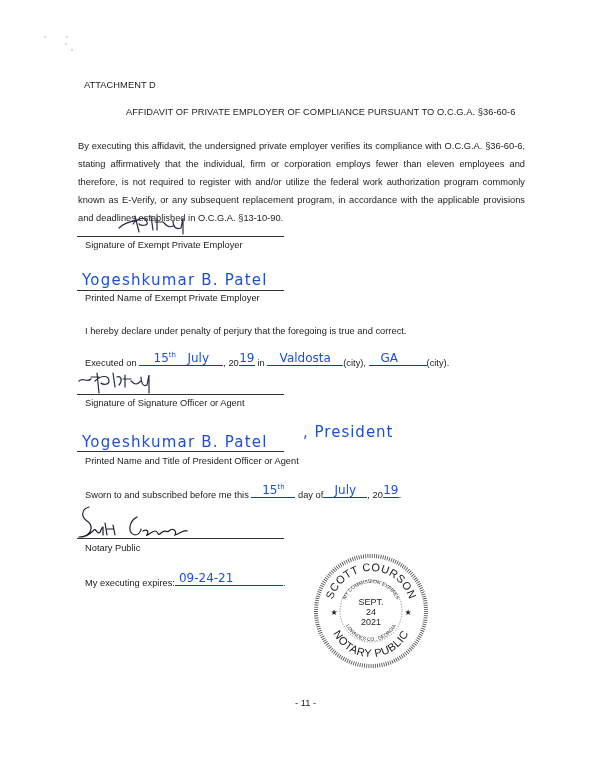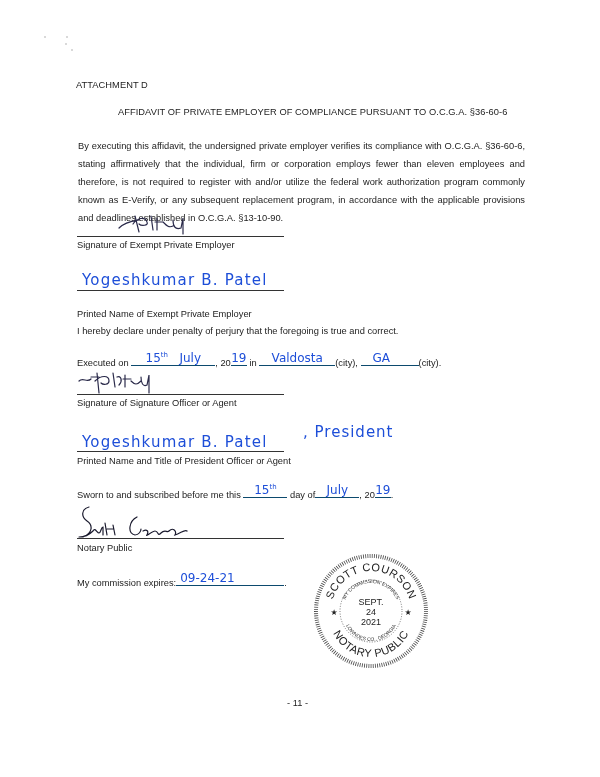--- a/index.html
+++ b/index.html
@@ -1,19 +1,19 @@
 <!DOCTYPE html>
 <html><head>
 <meta charset="utf-8">
 <style>
   html, body { margin: 0; padding: 0; background: #ffffff; }
   body { width: 600px; height: 777px; position: relative; overflow: hidden;
          font-family: "Liberation Sans", sans-serif; color: #1c1c1c; }
   .abs { position: absolute; }
-  .txt { font-size: 9.3px; line-height: 12px; white-space: nowrap; }
+  .txt { font-size: 9.3px; line-height: 12px; white-space: nowrap; margin-left: 8px; }
   .heading { font-size: 9.3px; letter-spacing: 0.05px; }
   .para { left: 78px; top: 137px; width: 447px; font-size: 9.3px; line-height: 18px;
           text-align: justify; white-space: normal; }
   .hw { font-family: "DejaVu Sans", sans-serif; color: #1d4ed8; font-weight: normal; }
   .sigline { border-bottom: 1px solid #333; height: 0; }
   .blank { display: inline-block; border-bottom: 1px solid #0c4a6e; position: relative;
            text-align: center; height: 13px; vertical-align: baseline; }
   .blank .hw { position: absolute; left: 0; right: 0; bottom: 0; font-size: 12px; line-height: 14px; }
   sup { font-size: 7px; }
   .dot { width: 2px; height: 2px; background: #ccc; border-radius: 50%; }
@@ -34,21 +34,21 @@
 <div class="abs" style="left:77px;top:212px;width:210px;height:24px;">
   <svg width="210" height="24" viewBox="0 0 210 24">
     <path d="M42 16 C48 10,56 9,62 8 M58 4 L62 20 M56 12 C60 6,68 4,70 10 C72 14,64 14,62 12 M74 4 L76 18 M80 6 L80 18 M78 10 L86 10 M86 10 C90 14,92 16,96 14 M96 8 C96 14,98 18,104 16 L106 6 L106 22" stroke="#2a2a4a" stroke-width="1.2" fill="none" stroke-linecap="round"></path>
   </svg>
 </div>
 <div class="abs sigline" style="left:77px;top:236px;width:207px;"></div>
 <div class="abs txt" style="left:77px;top:239px;">Signature of Exempt Private Employer</div>
 
 <div class="abs hw" style="left:82px;top:271px;font-size:15px;letter-spacing:1.2px;">Yogeshkumar B. Patel</div>
 <div class="abs sigline" style="left:77px;top:290px;width:207px;"></div>
-<div class="abs txt" style="left:77px;top:308px;">Printed Name of Exempt Private Employer</div>
+<div class="abs txt" style="left:77px;top:292px;">Printed Name of Exempt Private Employer</div>
 
 <div class="abs txt" style="left:77px;top:325px;">I hereby declare under penalty of perjury that the foregoing is true and correct.</div>
 
 <div class="abs txt" style="left:77px;top:352px;">
   <span>Executed on</span>
   <span class="blank" style="width:84px;">
     <span class="hw"><span>15</span><sup>th</sup>&nbsp;&nbsp;&nbsp;<span>July</span></span>
   </span><span>, 20</span><span class="blank" style="width:16px;"><span class="hw">19</span></span>
   <span>in</span>
   <span class="blank" style="width:76px;"><span class="hw">Valdosta</span></span><span>(city),</span>
@@ -76,21 +76,21 @@
 
 <div class="abs" style="left:77px;top:503px;width:210px;height:36px;">
   <svg width="210" height="38" viewBox="0 0 210 38">
     <path d="M12 4 C4 6,4 14,10 18 C16 22,16 30,6 34 M2 34 C10 34,14 30,16 28 C18 24,20 30,22 30 C24 30,24 24,26 24 L26 32 M28 20 L30 32 M30 26 L36 26 M36 22 L38 32 M60 14 C52 18,50 30,58 32 C62 32,64 28,64 26 M66 28 C70 26,72 28,70 32 C68 34,76 28,78 28 C82 28,80 34,84 30 C88 26,90 30,92 28 C96 24,100 28,98 32 C104 30,108 26,110 28" stroke="#1a1a2e" stroke-width="1.2" fill="none" stroke-linecap="round"></path>
   </svg>
 </div>
 <div class="abs sigline" style="left:77px;top:538px;width:207px;"></div>
 <div class="abs txt" style="left:77px;top:542px;">Notary Public</div>
 
 <div class="abs txt" style="left:77px;top:572px;">
-  <span>My commission expires:</span><span class="blank" style="width:108px;"><span class="hw" style="text-align:left;padding-left:4px;">09-24-21</span></span><span>.</span>
+  <span>My executing expires:</span><span class="blank" style="width:108px;"><span class="hw" style="text-align:left;padding-left:4px;">09-24-21</span></span><span>.</span>
 </div>
 
 <div class="abs" style="left:313px;top:553px;width:116px;height:116px;">
   <svg width="116" height="116" viewBox="0 0 116 116">
     <defs>
       <path id="topArc" d="M18 58 A40 40 0 0 1 98 58"></path>
       <path id="botArc" d="M16 62 A42 42 0 0 0 100 62"></path>
       <path id="innerTop" d="M30 58 A28 28 0 0 1 86 58"></path>
       <path id="innerBot" d="M30 60 A28 28 0 0 0 86 60"></path>
     </defs>

